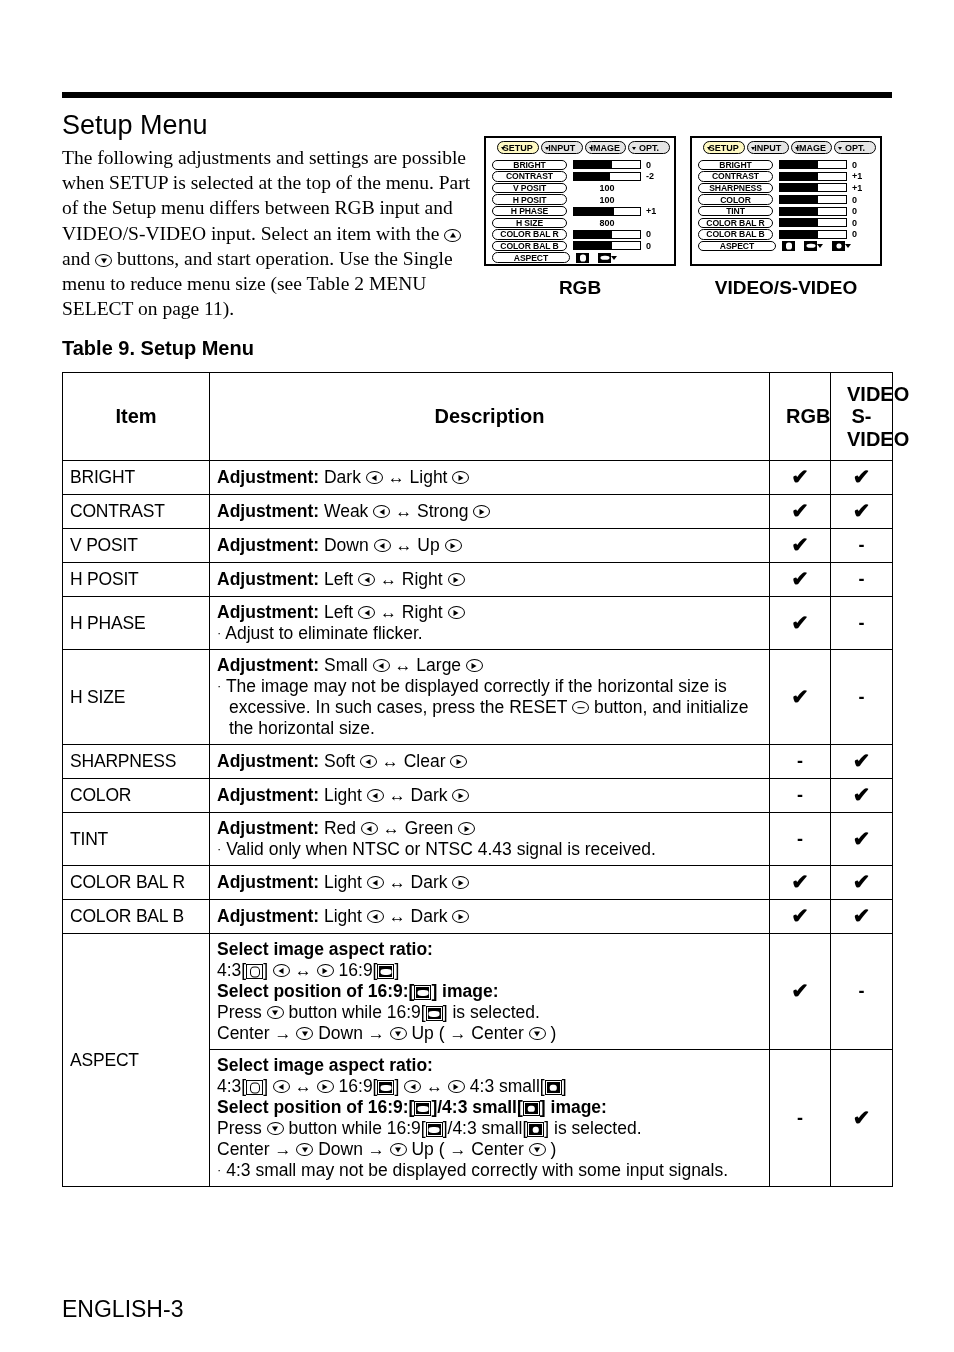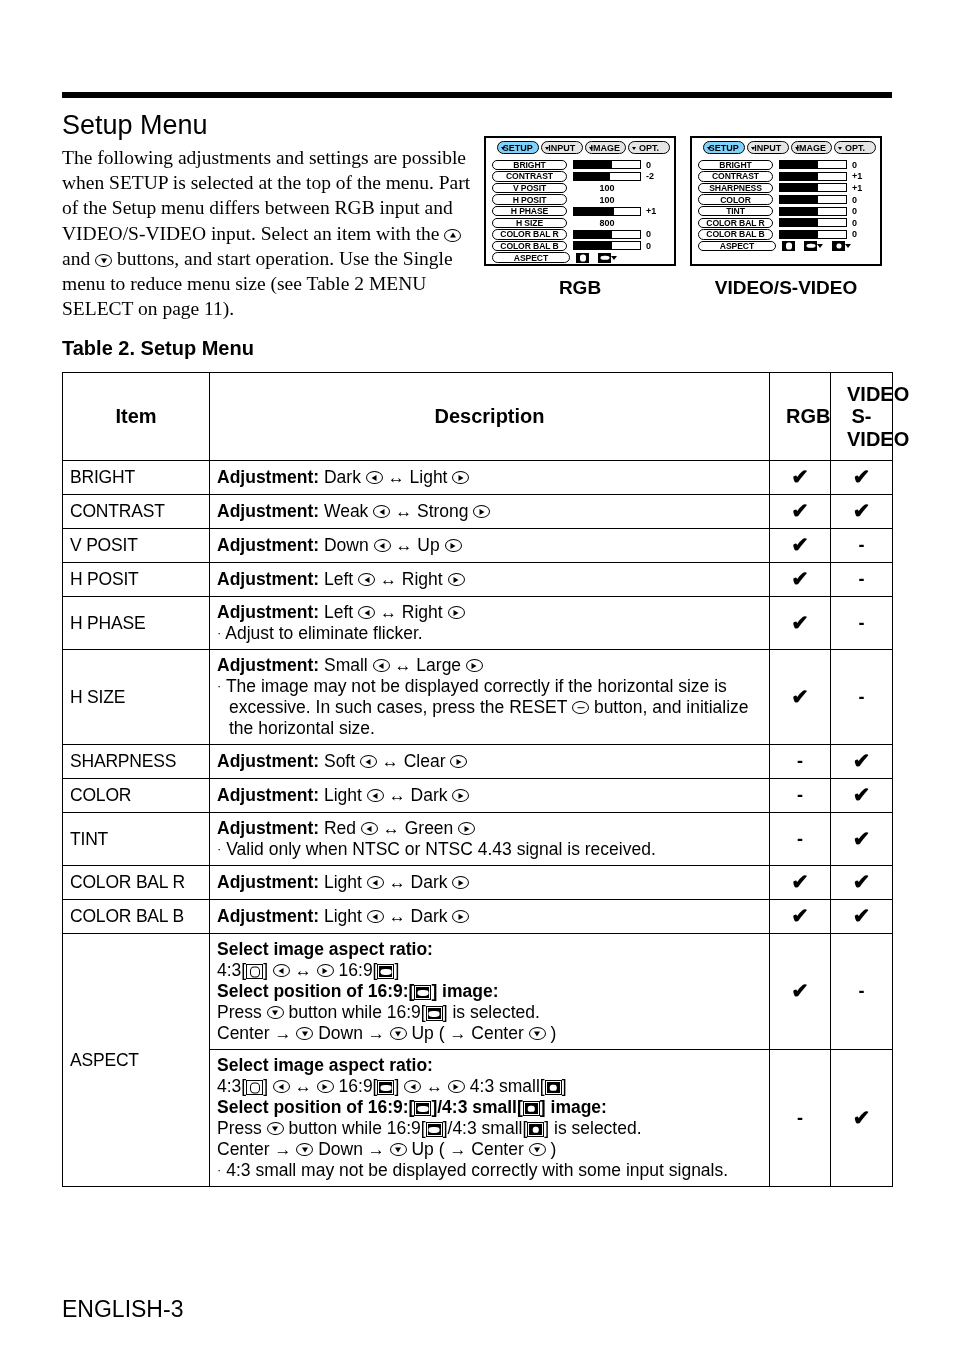--- a/index.html
+++ b/index.html
@@ -78,21 +78,21 @@
   .osd-tabs { display:flex; gap:2px; padding:3px 4px 0 4px; }
   .osd-tab {
     flex:1; height:13px;
     border:1px solid #000; border-radius:7px;
     font-size:9px; font-weight:bold;
     display:flex; align-items:center; justify-content:center;
     font-family:"Liberation Sans", sans-serif;
     background:#e5e5e5; box-sizing:border-box;
     position:relative;
   }
-  .osd-tab.sel { background:#7dd3fc;margin-left:7px; }
+  .osd-tab.sel { background:#fef9c3;margin-left:7px; }
   .osd-tab::before {
     content:""; position:absolute; left:3px; top:50%;
     margin-top:-1px;
     border-left:2.5px solid transparent; border-right:2.5px solid transparent;
     border-top:3px solid #000;
   }
 
   .osd-body { padding:5px 6px 2px 6px; }
   .osd-row { display:flex; align-items:center; height:11.6px; }
   .osd-label {
@@ -402,21 +402,21 @@
                 <span class="asp-ic r43s"></span>
                 <span class="asp-caret"></span>
               </span>
             </div>
           </div>
         </div>
       </div>
   </div>
   <div class="osd-caption" id="cap-video">VIDEO/S-VIDEO</div>
 
-  <div class="tbl-caption">Table 2. Setup Menu</div>
+  <div class="tbl-caption">Table 9. Setup Menu</div>
 
   <table class="setup">
     <thead>
       <tr>
         <th class="c-item">Item</th>
         <th class="c-desc">Description</th>
         <th class="c-rgb">RGB</th>
         <th class="c-vid"><span>VIDEO</span><br><span>S-VIDEO</span></th>
       </tr>
     </thead>

